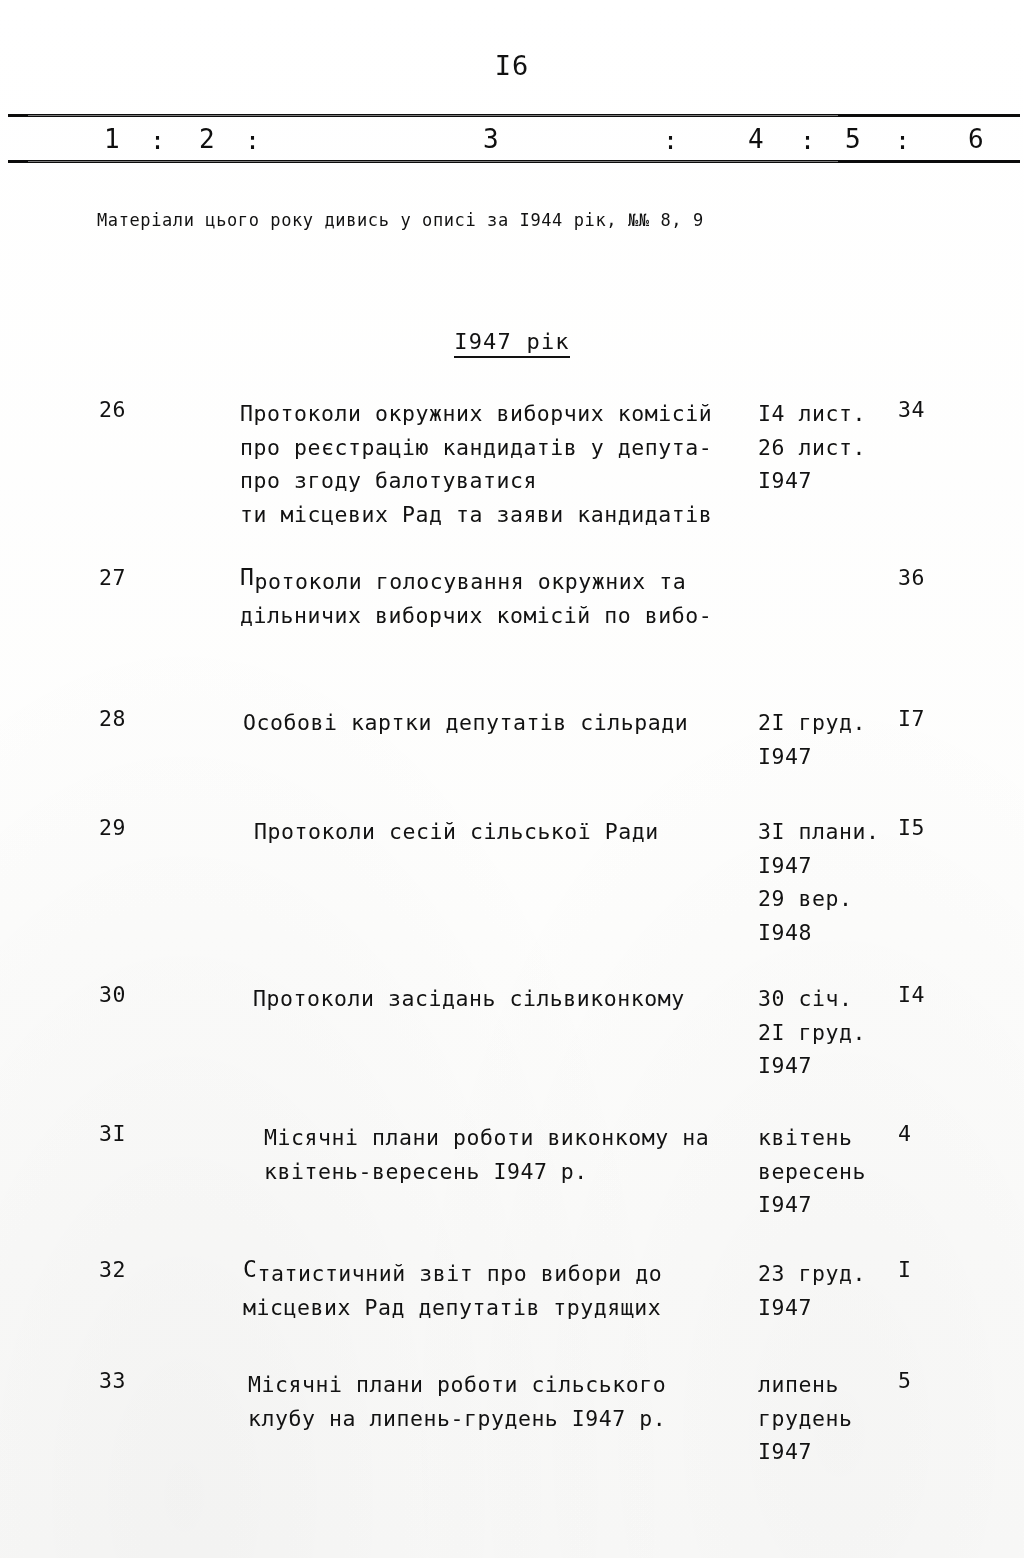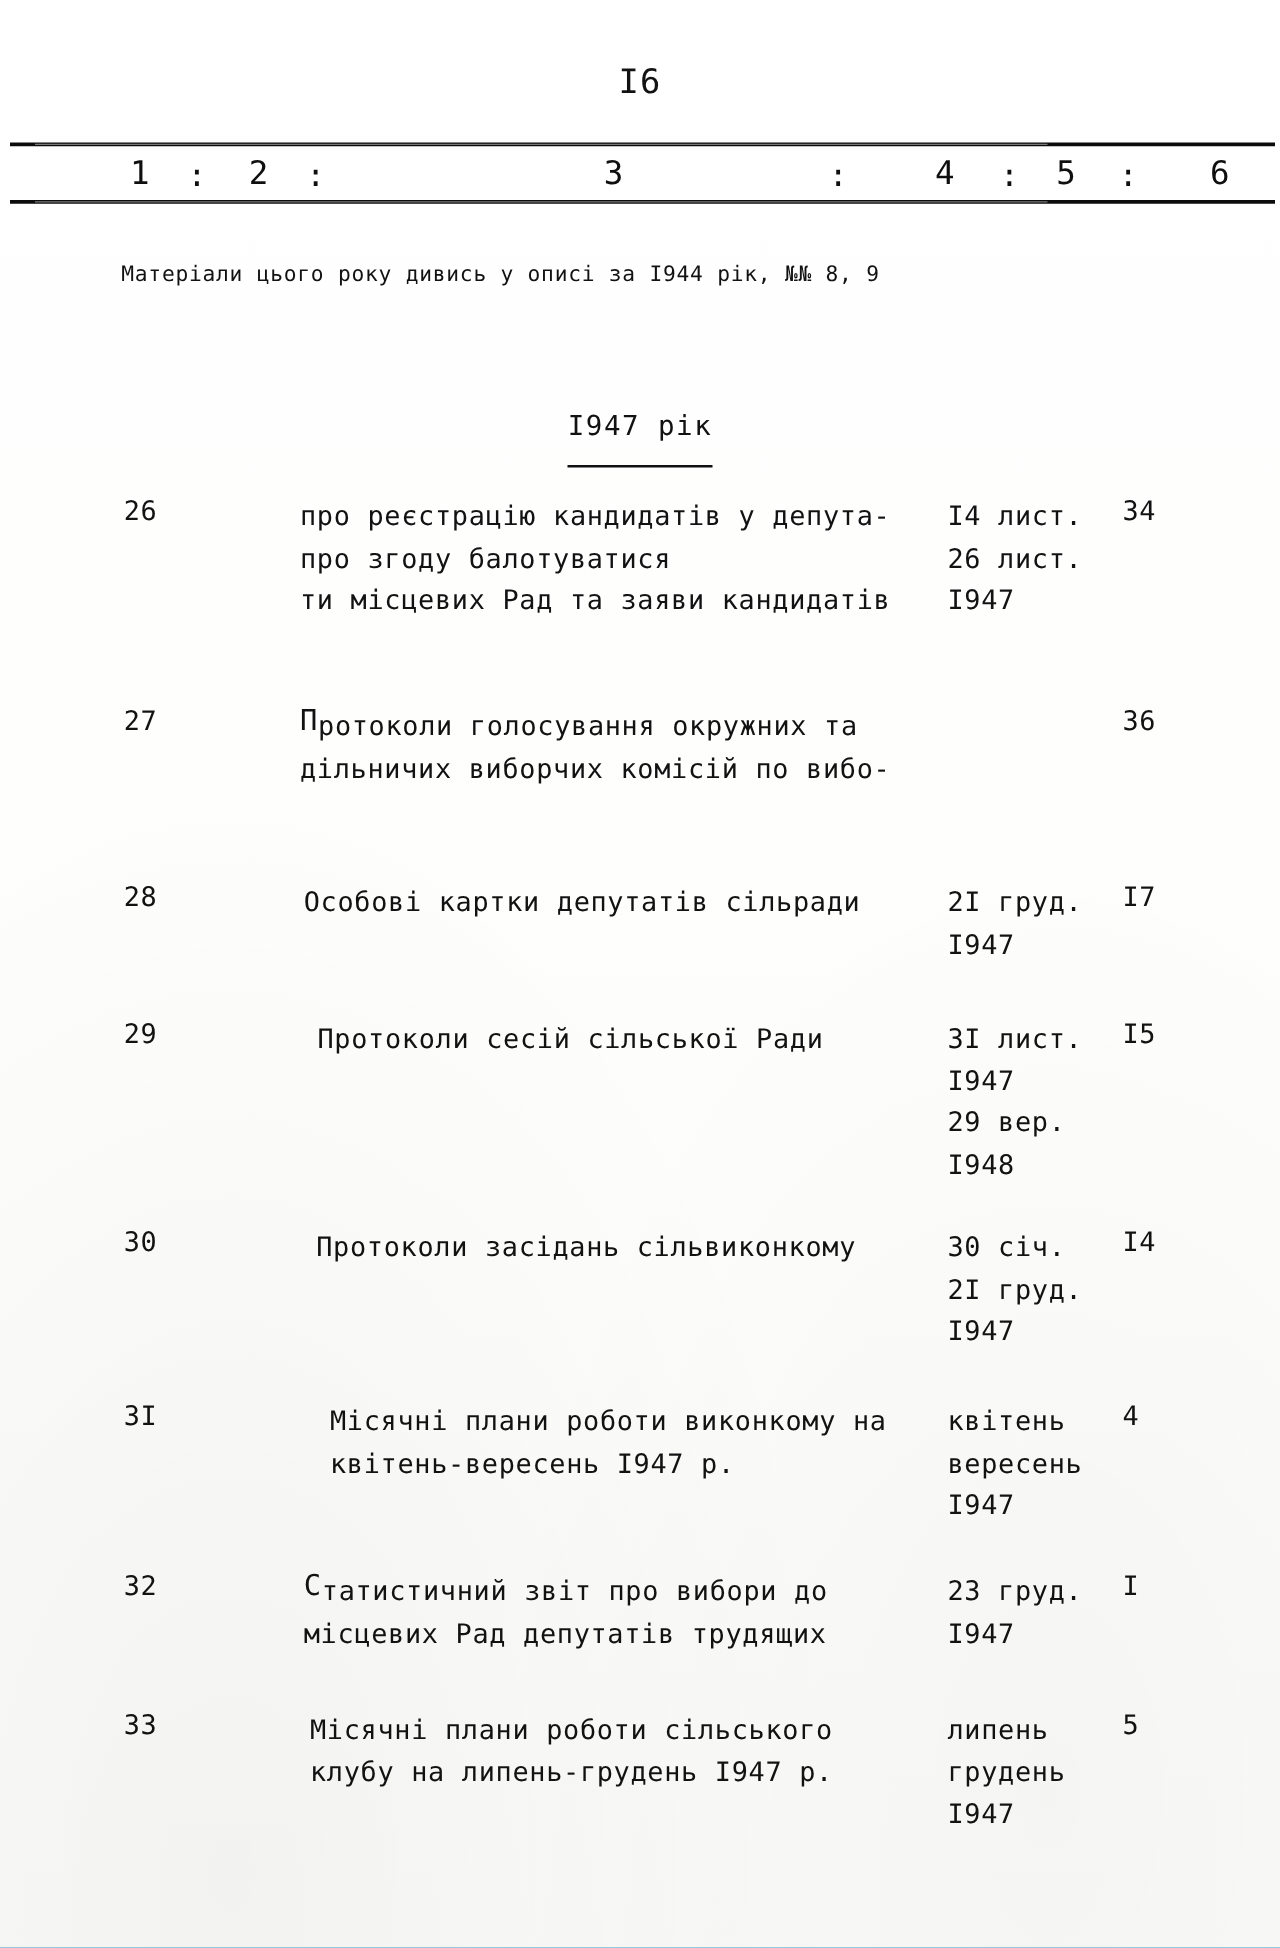--- a/index.html
+++ b/index.html
@@ -91,21 +91,21 @@
     position: absolute;
     top: 329px;
     left: 0;
     width: 1024px;
     text-align: center;
     font-size: 22px;
     letter-spacing: 1.2px;
   }
   .year-heading span {
     border-bottom: 2.5px solid #111;
-    padding-bottom: 18px;
+    padding-bottom: 2px;
   }
 
   
   .entry { position: absolute; left: 0; width: 1024px; }
   .entry .num {
     position: absolute;
     left: 99px;
     top: 0;
     font-size: 21.5px;
     letter-spacing: 0.5px;
@@ -172,39 +172,39 @@
 
     <div class="note-line">Матеріали цього року дивись у описі за I944 рік, №№ 8, 9</div>
 
     <div class="year-heading">
       <span>I947 рік</span>
     </div>
 
     <div id="entries">
         <div class="entry" style="top: 397px;">
           <div class="num">26</div>
-          <div class="title" style="left: 240px;"><span class="ln">про реєстрацію кандидатів у депута-</span><span class="ln">про згоду балотуватися</span><span class="ln">ти місцевих Рад та заяви кандидатів</span></div>
+          <div class="title" style="left: 240px;"><span class="ln">Протоколи окружних виборчих комісій</span><span class="ln">про реєстрацію кандидатів у депута-</span><span class="ln">про згоду балотуватися</span><span class="ln">ти місцевих Рад та заяви кандидатів</span></div>
           <div class="dates"><span class="ln">I4 лист.</span><span class="ln">26 лист.</span><span class="ln">I947</span></div>
           <div class="count">34</div>
         </div>
         <div class="entry" style="top: 565px;">
           <div class="num">27</div>
           <div class="title" style="left: 240px;"><span class="ln"><span class="raised-cap">П</span>ротоколи голосування окружних та</span><span class="ln">дільничих виборчих комісій по вибо-</span></div>
           <div class="count">36</div>
         </div>
         <div class="entry" style="top: 706px;">
           <div class="num">28</div>
           <div class="title" style="left: 243px;"><span class="ln">Особові картки депутатів сільради</span></div>
           <div class="dates"><span class="ln">2I груд.</span><span class="ln">I947</span></div>
           <div class="count">I7</div>
         </div>
         <div class="entry" style="top: 815px;">
           <div class="num">29</div>
           <div class="title" style="left: 254px;"><span class="ln">Протоколи сесій сільської Ради</span></div>
-          <div class="dates"><span class="ln">3I лист.</span><span class="ln">I947</span><span class="ln">29 вер.</span><span class="ln">I948</span></div>
+          <div class="dates"><span class="ln">3I плани.</span><span class="ln">I947</span><span class="ln">29 вер.</span><span class="ln">I948</span></div>
           <div class="count">I5</div>
         </div>
         <div class="entry" style="top: 982px;">
           <div class="num">30</div>
           <div class="title" style="left: 253px;"><span class="ln">Протоколи засідань сільвиконкому</span></div>
           <div class="dates"><span class="ln">30 січ.</span><span class="ln">2I груд.</span><span class="ln">I947</span></div>
           <div class="count">I4</div>
         </div>
         <div class="entry" style="top: 1121px;">
           <div class="num">3I</div>

